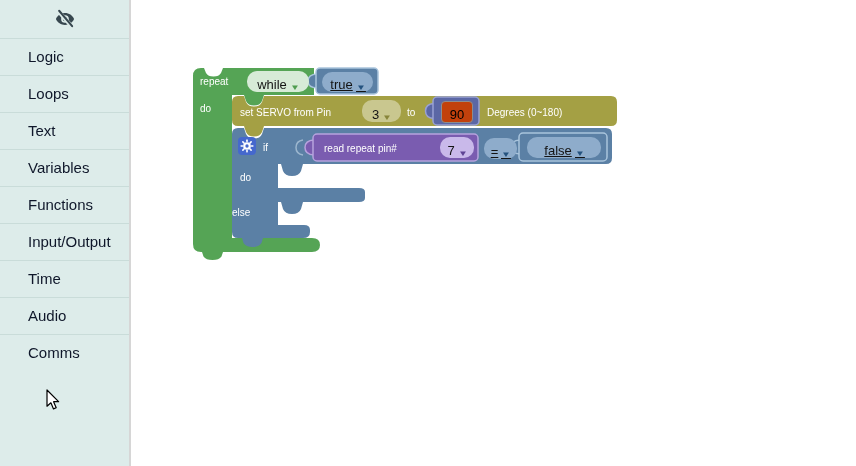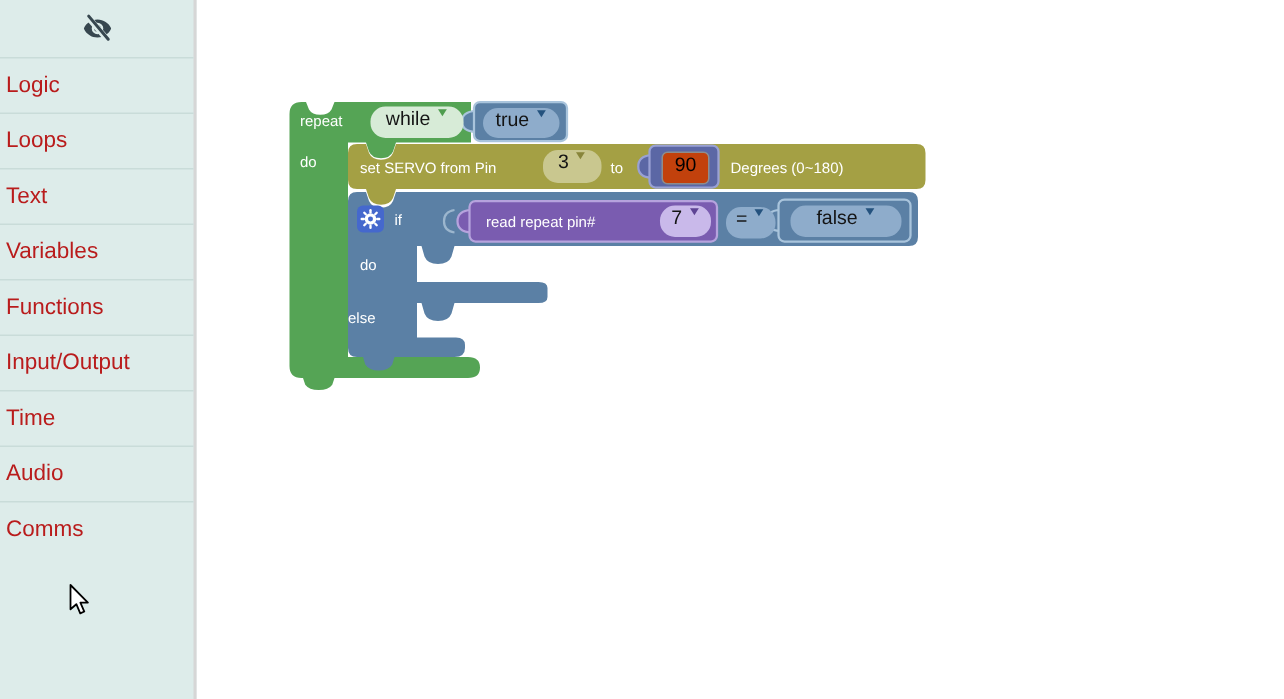--- a/index.html
+++ b/index.html
@@ -11,38 +11,38 @@
   
   .sidebar{
     position:absolute;left:0;top:0;width:131px;height:466px;
     background:#ddecea;border-right:2px solid #d6d6d6;box-sizing:border-box;
   }
   .side-header{
     height:38px;display:flex;align-items:center;justify-content:center;
     cursor:pointer;
   }
   .side-item{
-    height:36px;line-height:36px;padding-left:4px;font-size:15px;color:#b91c1c;
+    height:36px;line-height:36px;padding-left:28px;font-size:15px;color:#0f172a;
     border-top:1px solid #c9dcd9;cursor:pointer;white-space:nowrap;
   }
   .side-item.active{background:#fcc629;}
   svg.blocks{position:absolute;left:0;top:0;}
   .blabel{
     position:absolute;color:#ffffff;font-size:10px;line-height:18px;white-space:nowrap;
     pointer-events:none;
   }
   .field{
-    position:absolute;display:flex;align-items:flex-start;justify-content:center;
+    position:absolute;display:flex;align-items:flex-end;justify-content:center;
     gap:4px;font-size:13px;color:#141414;border-radius:10px;cursor:pointer;
     white-space:nowrap;
   }
   .field .arr{font-size:8px;line-height:8px;transform:scaleX(1.25);}
   .f-green{background:#d7ebd7;}
   .f-green .arr{color:#4f9d4f;}
-  .f-blue{background:#8eaccb;}
+  .f-blue{background:#8eaccb;text-decoration:underline;}
   .f-blue .arr{color:#24527e;}
   .f-olive{background:#c9c78f;}
   .f-olive .arr{color:#88853a;}
   .f-purple{background:#c9b9ea;}
   .f-purple .arr{color:#5e4394;}
   .f-num{background:#c2410c;border:1px solid #8d8d8d;border-radius:4px;color:#000;}
   .gear-badge{
     position:absolute;left:238px;top:137px;width:18px;height:18px;border-radius:4px;
     background:#4568cd;display:flex;align-items:center;justify-content:center;cursor:pointer;
   }

